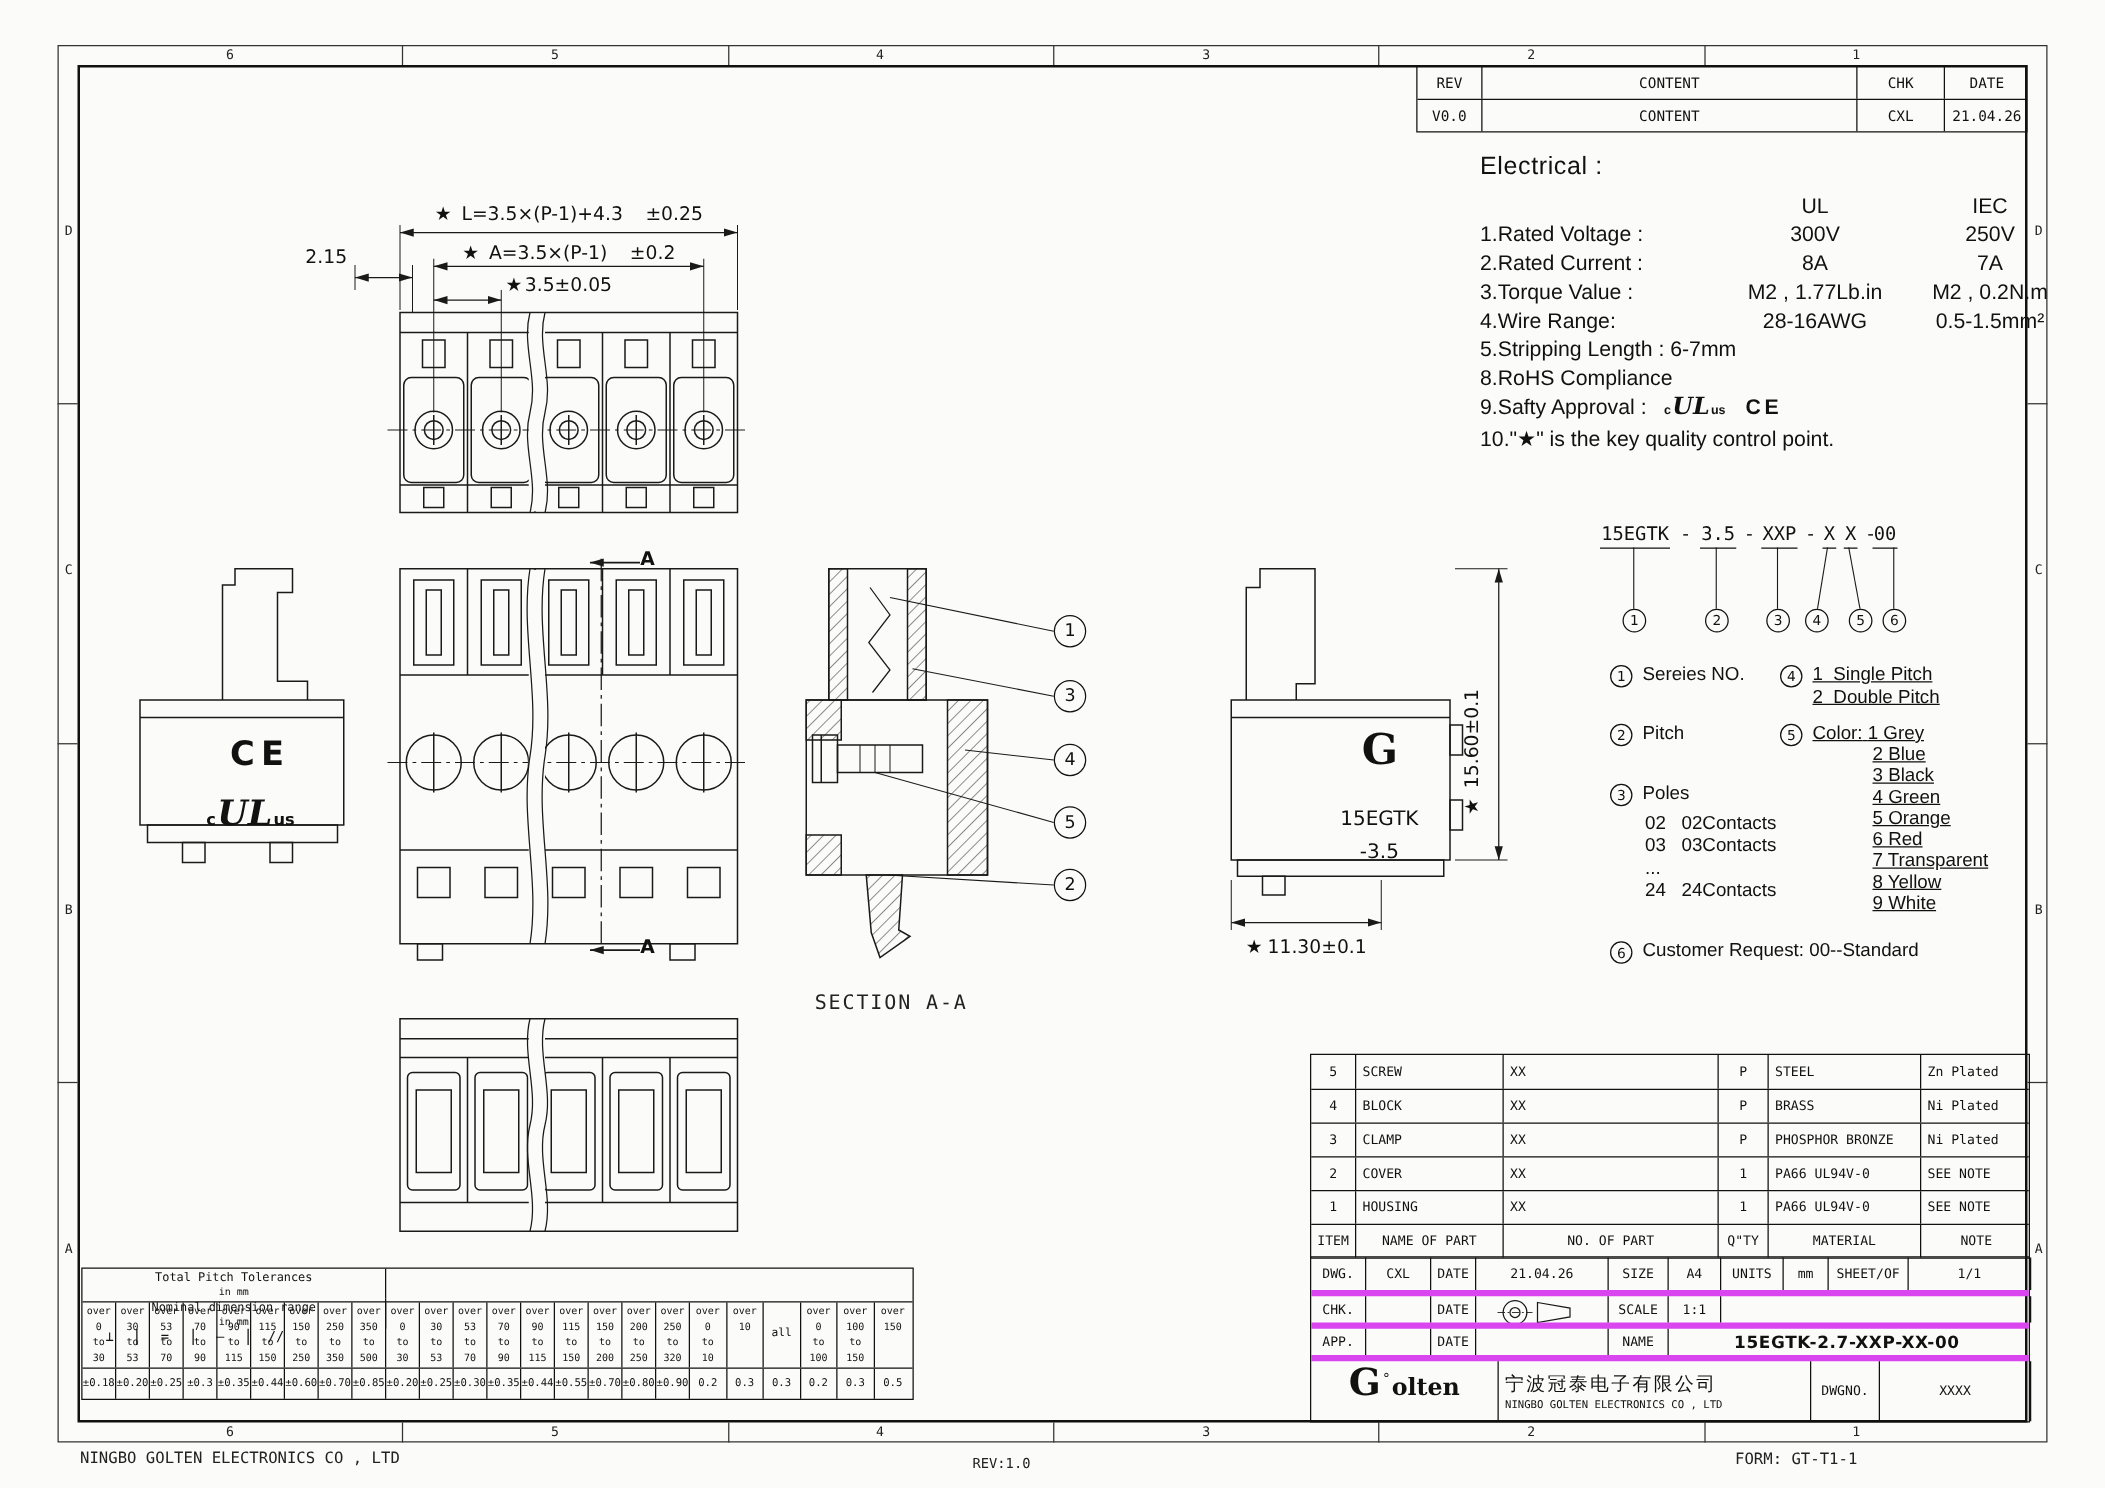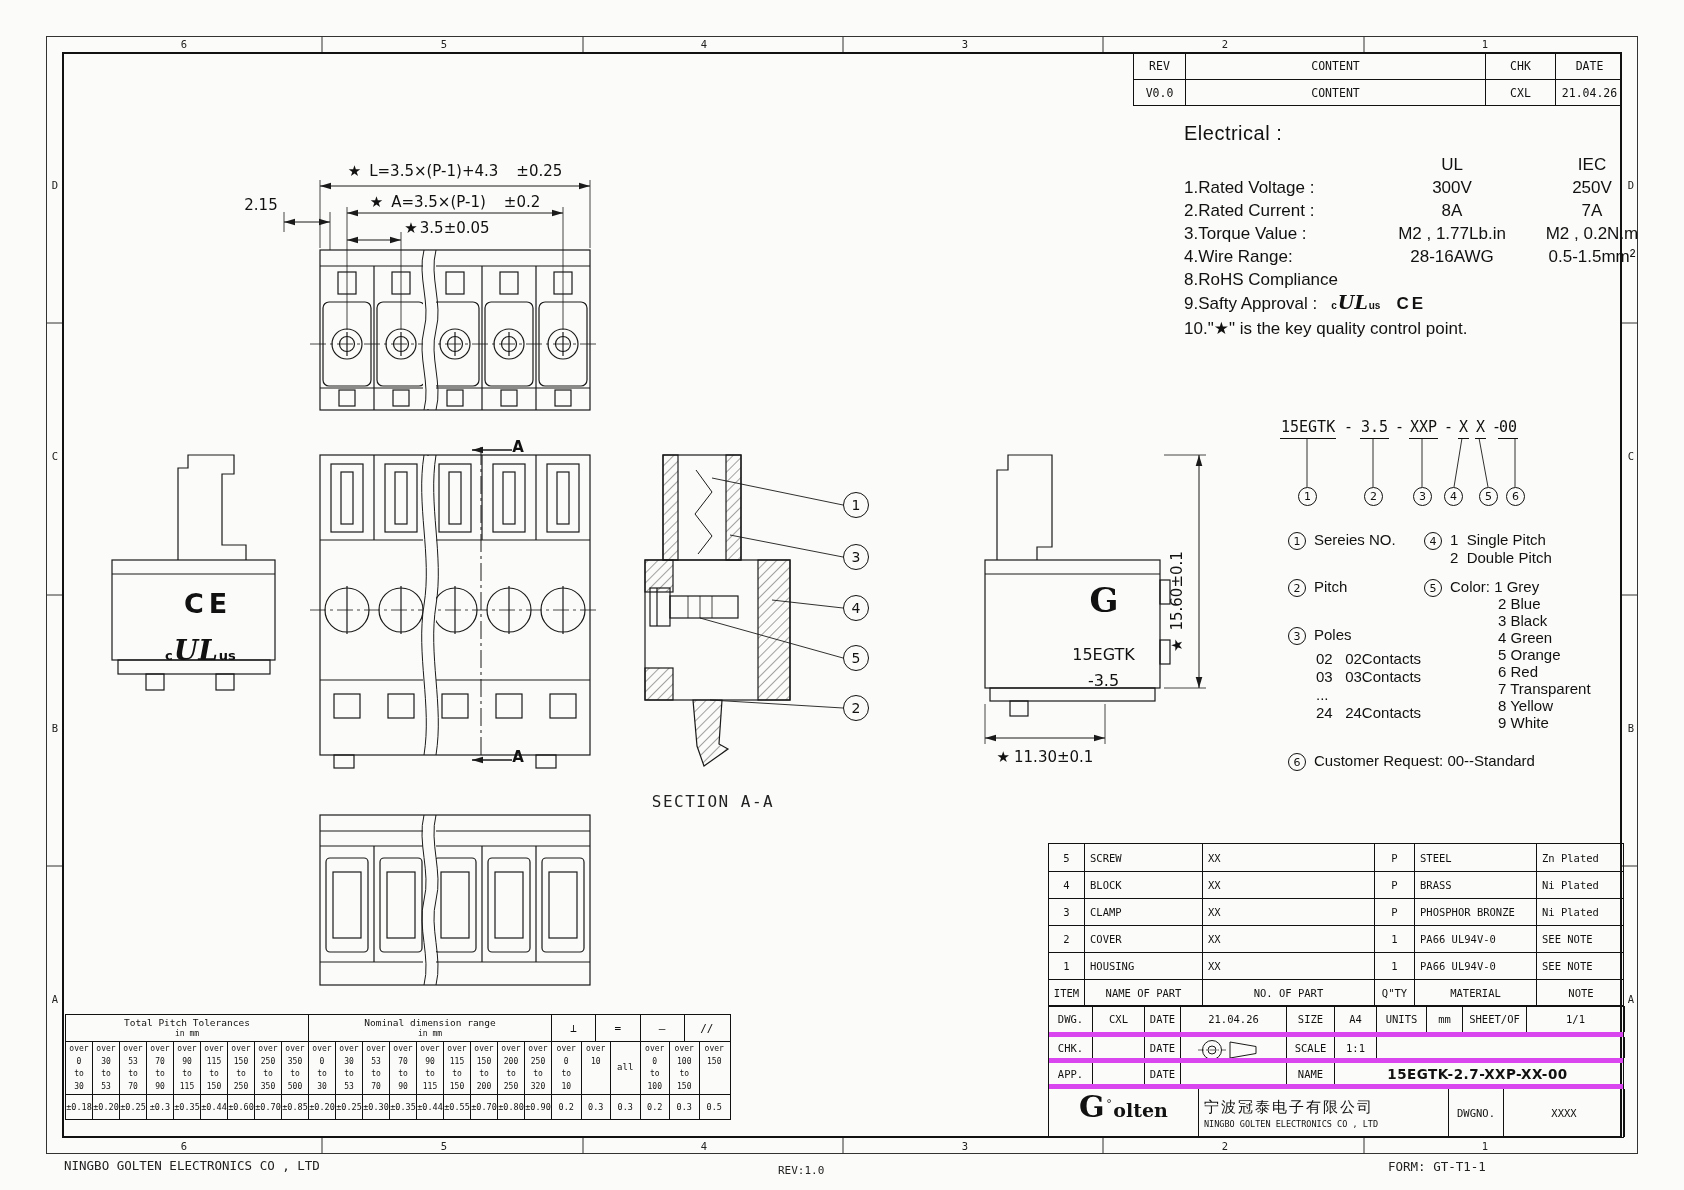--- a/index.html
+++ b/index.html
@@ -32,21 +32,21 @@
   .cc,.cs { font-size:10px; font-weight:700; }
   .cu { font-size:19px; font-weight:800; font-style:italic; font-family:"DejaVu Serif",serif; margin:0 1px; }
   .cemark { font-size:17px; font-weight:700; letter-spacing:3px; margin-left:16px; }
 
   .code { left:1280px; top:418px; width:260px; height:22px; font:15px "DejaVu Sans Mono",monospace; z-index:3; }
   .code .seg { position:absolute; border-bottom:1.2px solid #111; padding:0 1px 2px 1px; }
   .code .dash { position:absolute; }
   .numcirc { position:absolute; width:19px; height:19px; border:1.2px solid #111; border-radius:50%; display:flex; align-items:center; justify-content:center; font:11px "DejaVu Sans",sans-serif; background:#fbfbf9; z-index:3; }
   .numcirc-i { flex:none; width:18px; height:18px; border:1.2px solid #111; border-radius:50%; display:inline-flex; align-items:center; justify-content:center; font:11px "DejaVu Sans",sans-serif; margin-top:1px; }
   .leg { display:flex; gap:8px; align-items:flex-start; font:15px "Liberation Sans","DejaVu Sans",sans-serif; z-index:3; }
-  .leg-col .opt-line { line-height:17px; white-space:pre; }
+  .leg-col .opt-line { line-height:17px; white-space:pre;text-decoration:underline; }
   #color-options { padding-left:48px; }
   #sd-options .opt-line { line-height:18px; }
   #poles-options { z-index:3; font:15px "Liberation Sans","DejaVu Sans",sans-serif; }
   #poles-options .opt-line { line-height:18px; white-space:pre; }
 
   .dim { position:absolute; display:flex; justify-content:center; gap:8px; font:15px "DejaVu Sans",sans-serif; color:#111; z-index:3; white-space:pre; }
   .dim .tolgap { margin-left:10px; }
   .dimv { position:absolute; transform:rotate(-90deg); transform-origin:0 0; display:flex; gap:8px; width:200px; font:15px "DejaVu Sans",sans-serif; z-index:3; }
   .seclabel { font:16px "DejaVu Sans Mono",monospace; letter-spacing:1.5px; color:#222; }
   .arrowA { font:15px "DejaVu Sans",sans-serif; font-weight:600; }
@@ -73,21 +73,21 @@
   .partname { font:600 13.5px "DejaVu Sans",sans-serif; letter-spacing:0.5px; }
   .logo-cell { align-items:baseline; gap:1px; }
   .lg-g { font-family:"DejaVu Serif",serif; font-weight:700; font-size:30px; }
   .lg-deg { font-size:11px; position:relative; top:-10px; }
   .lg-rest { font-family:"DejaVu Serif",serif; font-weight:700; font-size:19px; }
   .company-cell { flex-direction:column; justify-content:center; align-items:flex-start; gap:2px; }
   .cn { font-size:15px; letter-spacing:2px; font-family:"DejaVu Sans",sans-serif; }
   .en { font-size:8.5px; }
 
   .tol { left:65px; top:1014px; width:666px; border:1.4px solid #111; font-family:"DejaVu Sans Mono",monospace; z-index:3; }
-  .tol-head { display:flex; height:26px; }
+  .tol-head { display:flex; height:26px;flex-direction:column; }
   .tol-title { width:243px; flex:none; text-align:center; font-size:9.5px; line-height:11px; border-right:1px solid #111; padding-top:2px; }
   .tol-unit { font-size:8px; }
   .tol-syms { display:flex; width:177px; flex:none; }
   .tol-sym { width:44.25px; flex:none; border-right:1px solid #111; display:flex; align-items:center; justify-content:center; font-size:11px; }
   .tol-syms .tol-sym:last-child { border-right:none; }
   .tol-row { display:flex; border-top:1px solid #111; }
   .tol-cell { height:52px; border-right:1px solid #111; font-size:8px; line-height:12.5px; text-align:center; padding-top:1px; flex:none; }
   .tol-all { line-height:48px; font-size:9px; }
   .tol-v { height:24px; border-right:1px solid #111; display:flex; align-items:center; justify-content:center; font-size:8.5px; flex:none; }
   #tol-mid .tol-cell:last-child, #tol-vals .tol-v:last-child { border-right:none; }
@@ -375,20 +375,21 @@
     <div>2.Rated Current :</div>
     <div class="el-c">8A</div>
     <div class="el-c">7A</div>
     <div>3.Torque Value :</div>
     <div class="el-c">M2 , 1.77Lb.in</div>
     <div class="el-c">M2 , 0.2N.m</div>
     <div>4.Wire Range:</div>
     <div class="el-c">28-16AWG</div>
     <div class="el-c">0.5-1.5mm²</div>
   </div>
+  <div class="elec-line">5.Stripping Length : 6-7mm</div>
   <div class="elec-line">8.RoHS Compliance</div>
   <div class="elec-line l9">
     <span>9.Safty Approval :</span>
     <span class="culmark">
       <span class="cc">c</span>
       <span class="cu">UL</span>
       <span class="cs">us</span>
     </span>
     <span class="cemark">CE</span>
   </div>

